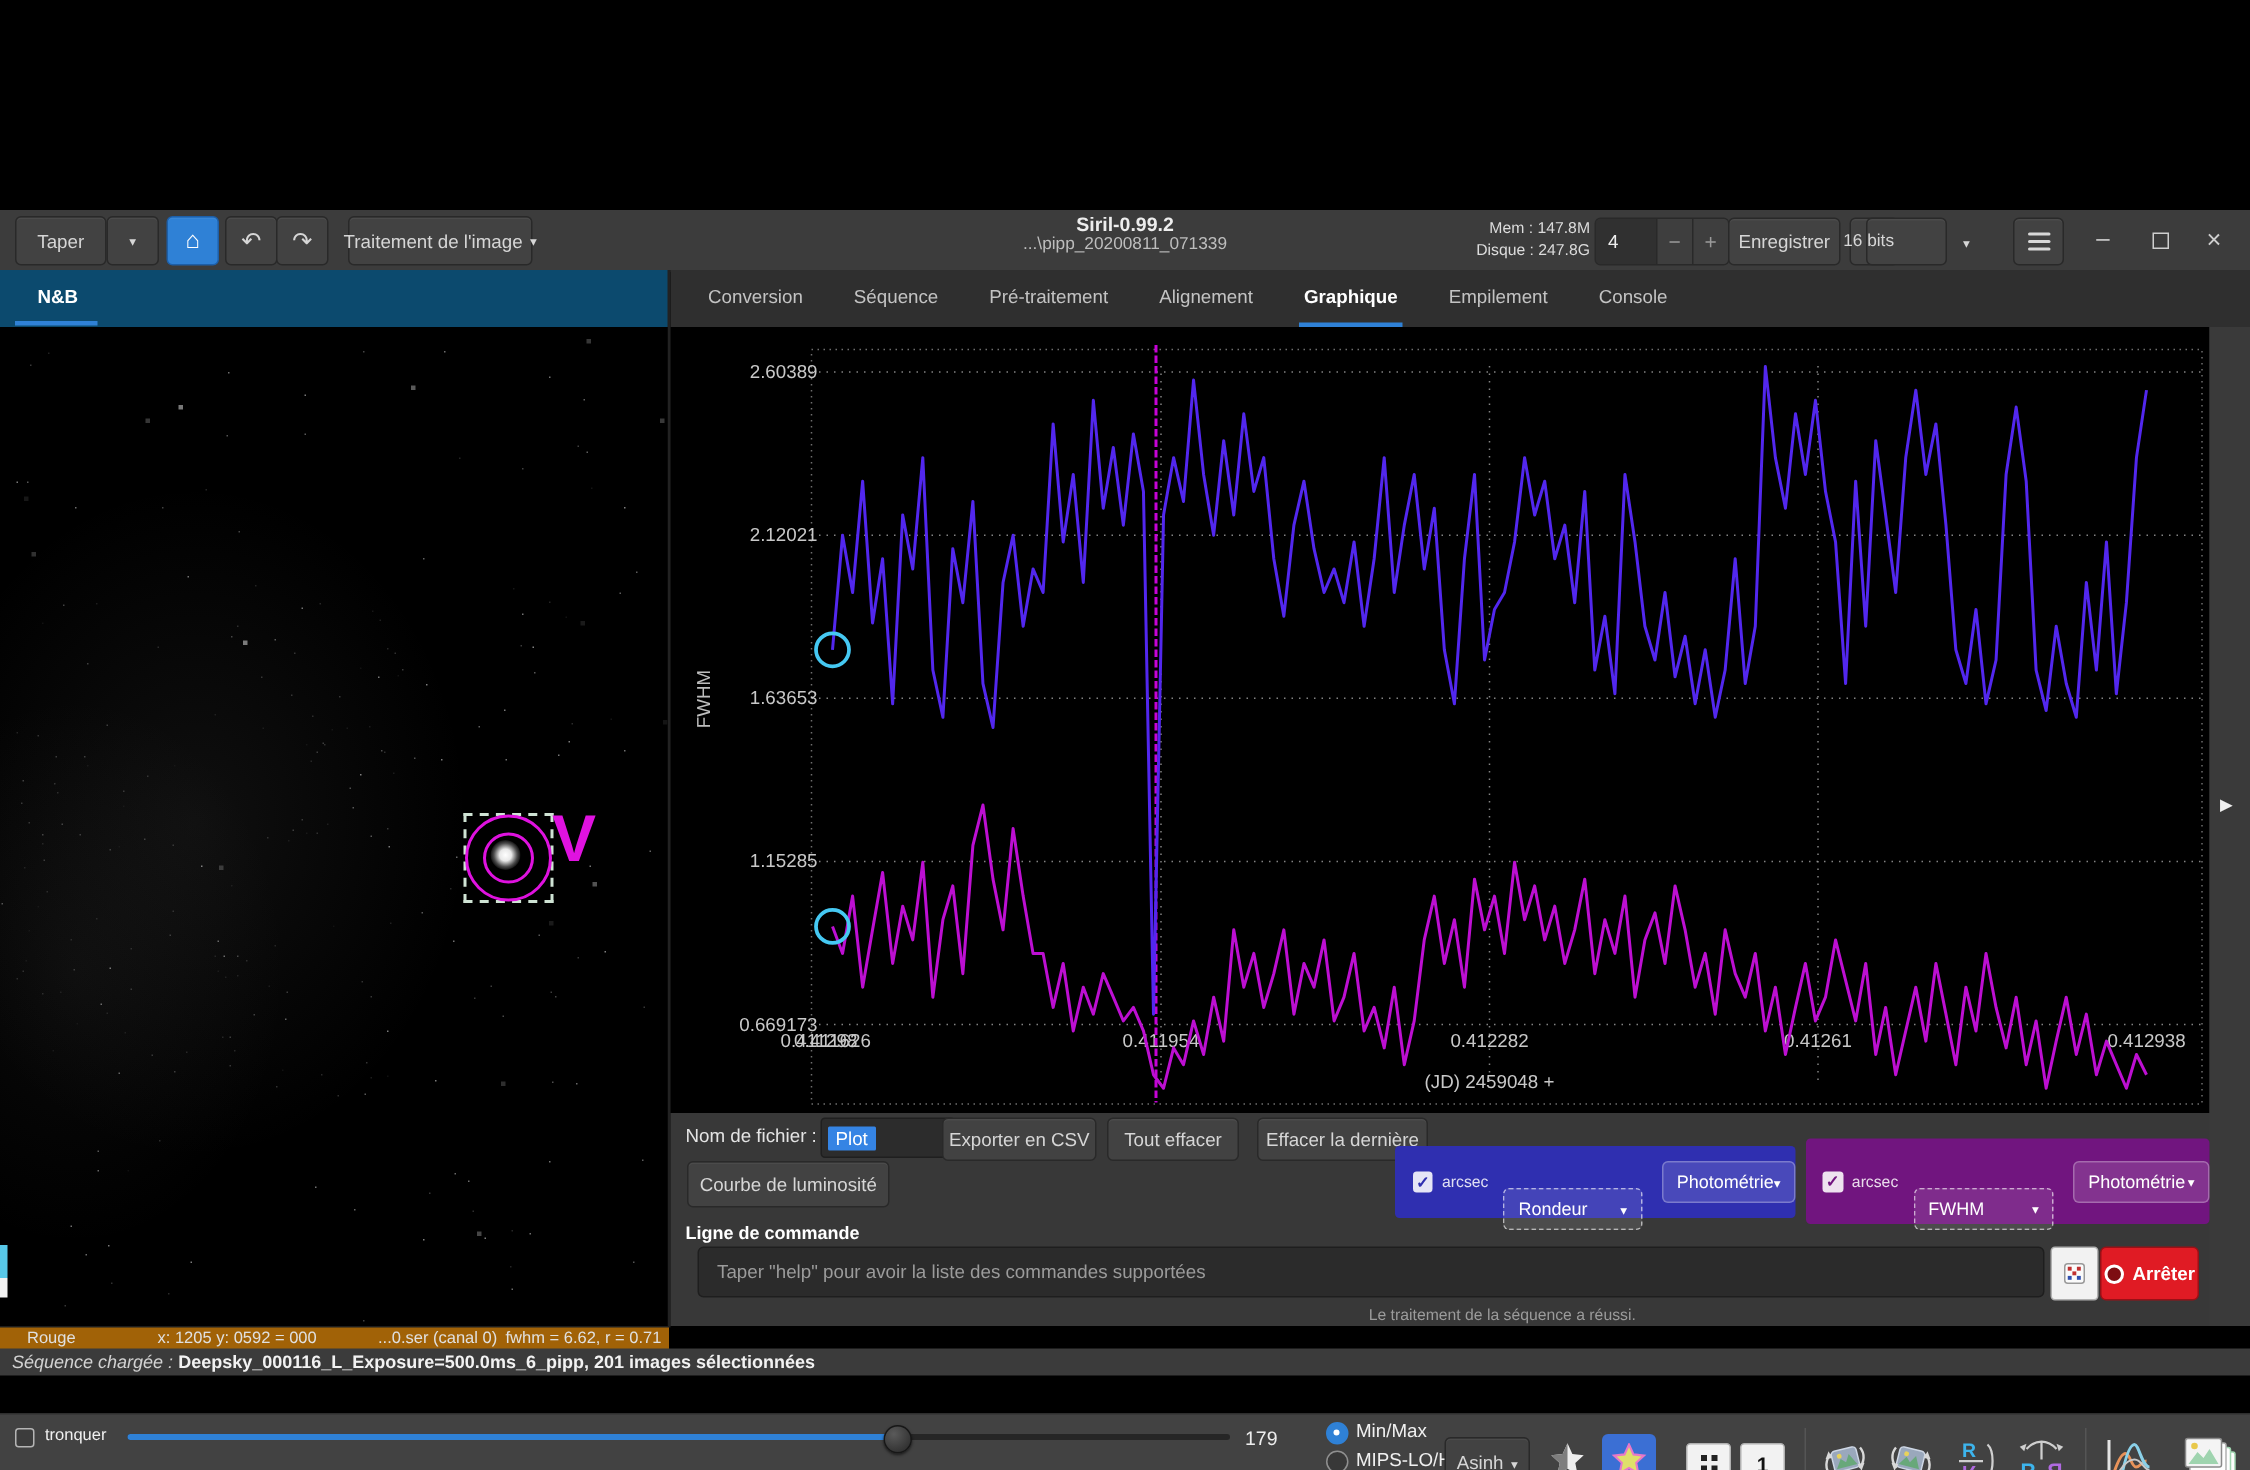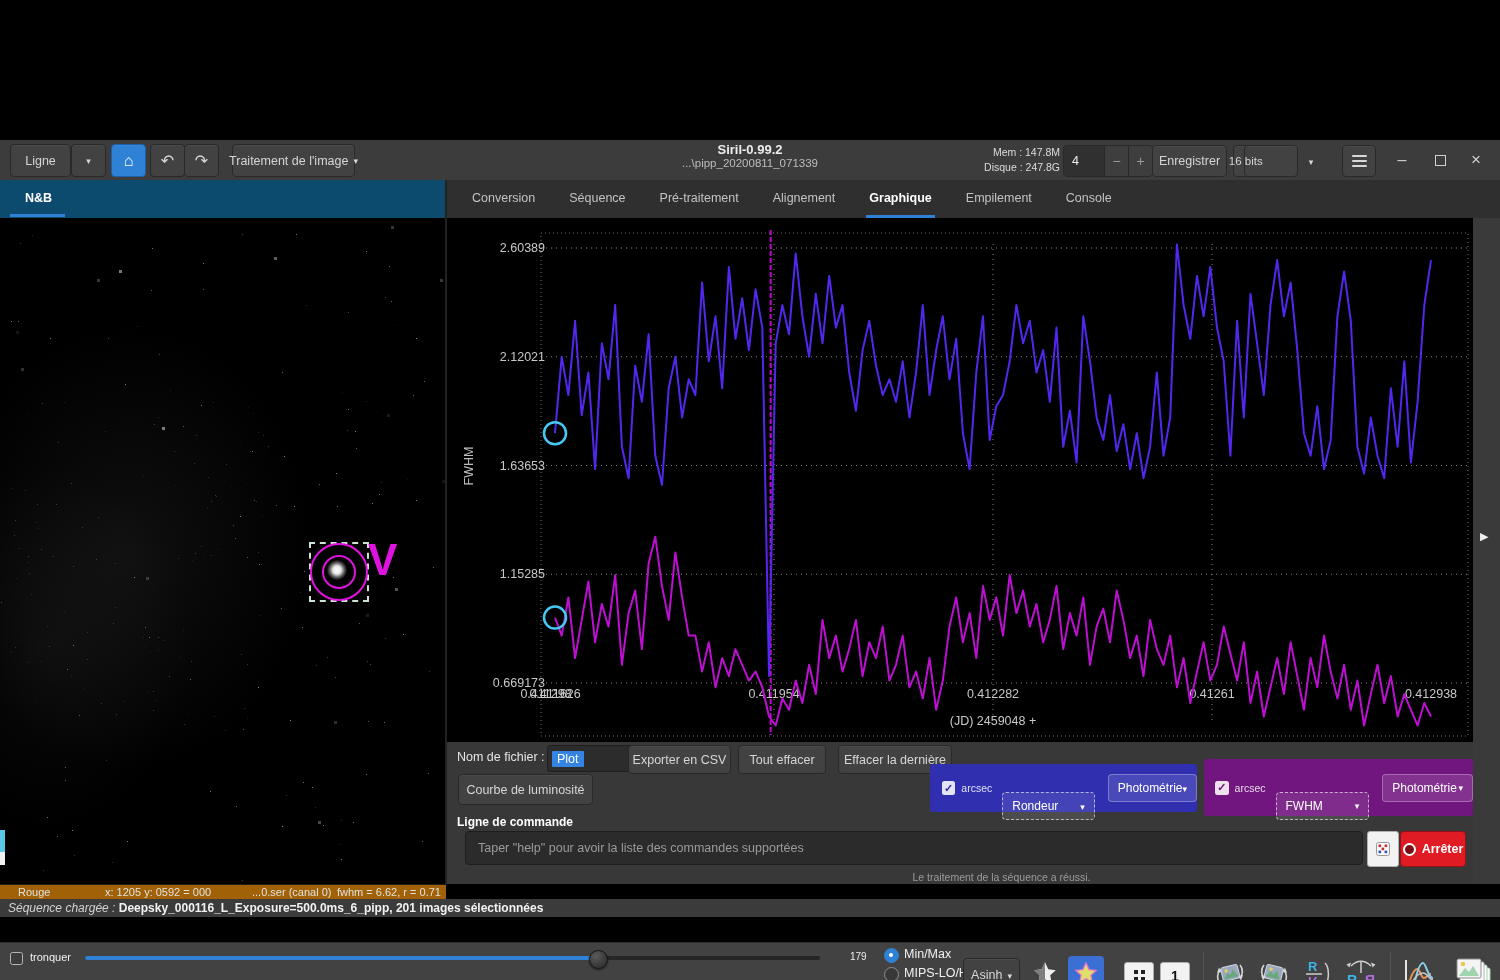--- a/index.html
+++ b/index.html
@@ -68,39 +68,39 @@
   .seqline .it{font-style:italic;color:#d2d2d2;}
   .seqline .bd{font-weight:bold;color:#f2f2f2;}
   
   #bottom-panel{position:absolute;left:0;top:942px;width:1500px;height:63px;background:#424242;border-top:1px solid #2e2e2e;}
   .cbox{position:absolute;width:13px;height:13px;border:1.5px solid #b5b5b5;border-radius:2.5px;background:#3c3c3c;box-sizing:border-box;}
   .cbox.checked{background:#3584e4;border-color:#3584e4;color:#fff;font-size:10px;font-weight:bold;display:flex;align-items:center;justify-content:center;}
   .track{position:absolute;height:4px;background:#262626;border-radius:2px;}
   .trackfill{position:absolute;height:4px;background:#2f81d6;border-radius:2px;}
   .knob{position:absolute;width:17px;height:17px;border-radius:50%;border:1px solid #171717;
         background:radial-gradient(circle at 35% 30%,#5a5a5a,#333 75%);box-shadow:0 1px 2px rgba(0,0,0,.6);}
-  .slval{position:absolute;font-size:10px;color:#ededed;width:34px;text-align:left;margin-left:20px;}
+  .slval{position:absolute;font-size:13px;color:#ededed;width:34px;text-align:left;}
   .radio{position:absolute;width:15px;height:15px;border-radius:50%;border:1.5px solid #909090;background:#383838;box-sizing:border-box;}
   .radio.sel{background:#2f81d6;border-color:#2f81d6;}
   .radio.sel::after{content:"";position:absolute;left:4px;top:4px;width:4px;height:4px;border-radius:50%;background:#fff;}
   .rlbl{position:absolute;font-size:12.5px;color:#f0f0f0;white-space:nowrap;}
   .whitebtn{position:absolute;background:#f2f2f2;border:1px solid #b0b0b0;border-radius:3px;display:flex;align-items:center;justify-content:center;}
   .sep{position:absolute;width:1px;height:44px;top:9px;background:#555;}
   .ico{position:absolute;display:flex;align-items:center;justify-content:center;}
 </style>
 </head>
 <body>
 
 <div id="screen">
 
   <div class="abs" style="left:0;top:0;width:1500px;height:140px;background:#000;"></div>
 
   <div class="titlebar">
     <div class="btn" style="left:10px;top:4px;width:59px;height:31px;">
-        <span>Ligne</span>
+        <span>Taper</span>
       </div>
     <div class="btn" style="left:71px;top:4px;width:33px;height:31px;">
         <span class="caret">▾</span>
       </div>
     <div class="btn blue" style="left:111px;top:4px;width:33px;height:31px;font-size:16px;">
         <span>⌂</span>
       </div>
     <div class="btn" style="left:150px;top:4px;width:33px;height:31px;font-size:16px;">
         <span>↶</span>
       </div>

